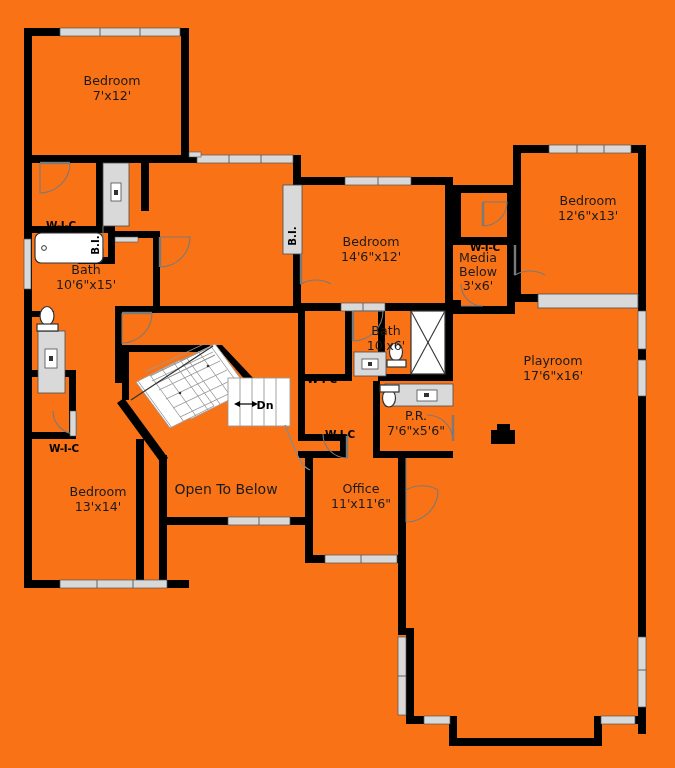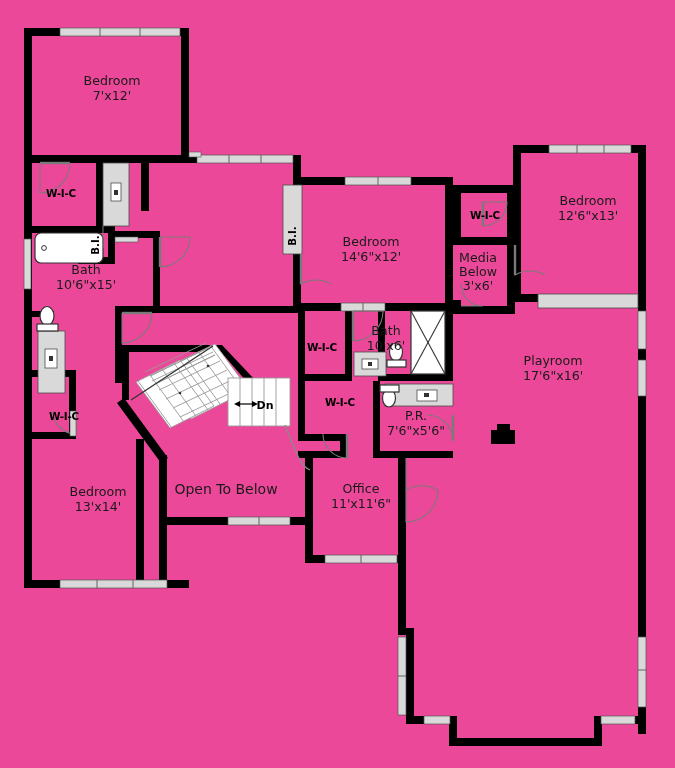--- a/index.html
+++ b/index.html
@@ -10,21 +10,21 @@
   body {
     width: 675px;
     height: 768px;
     font-family: "DejaVu Sans", "Liberation Sans", sans-serif;
     overflow: hidden;
   }
   #plan {
     position: relative;
     width: 675px;
     height: 768px;
-    background: #ec4899;
+    background: #f97316;
   }
   #plan svg {
     position: absolute;
     top: 0; left: 0;
     width: 675px;
     height: 768px;
   }
   .labels {
     position: absolute;
     top: 0; left: 0;
@@ -52,20 +52,21 @@
   }
   .clabel {
     position: absolute;
     text-align: center;
     color: #000;
     font-size: 10.4px;
     font-weight: 700;
     letter-spacing: -0.2px;
     white-space: nowrap;
     transform: translate(-50%, -50%);
+    margin-top: 32px;
   }
   .vlabel {
     position: absolute;
     color: #000;
     font-size: 10.2px;
     font-weight: 700;
     white-space: nowrap;
     transform-origin: 50% 50%;
   }
   .dnlabel {

